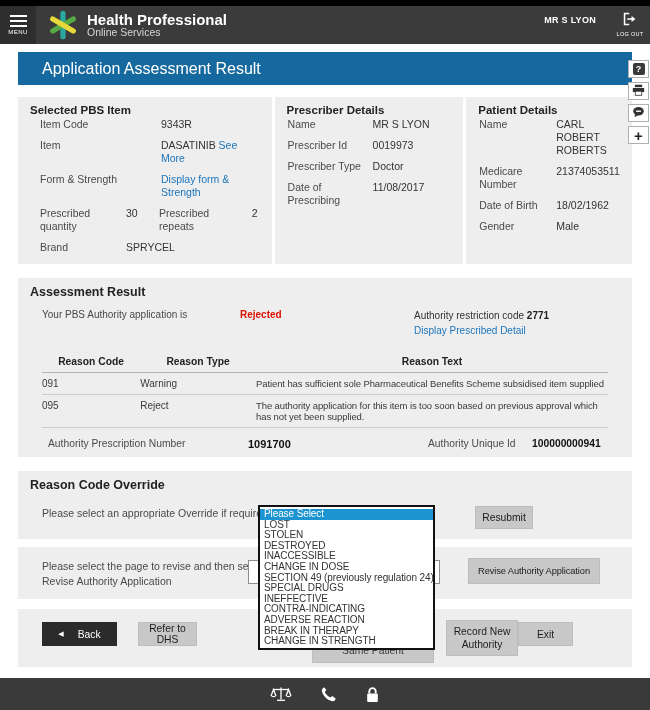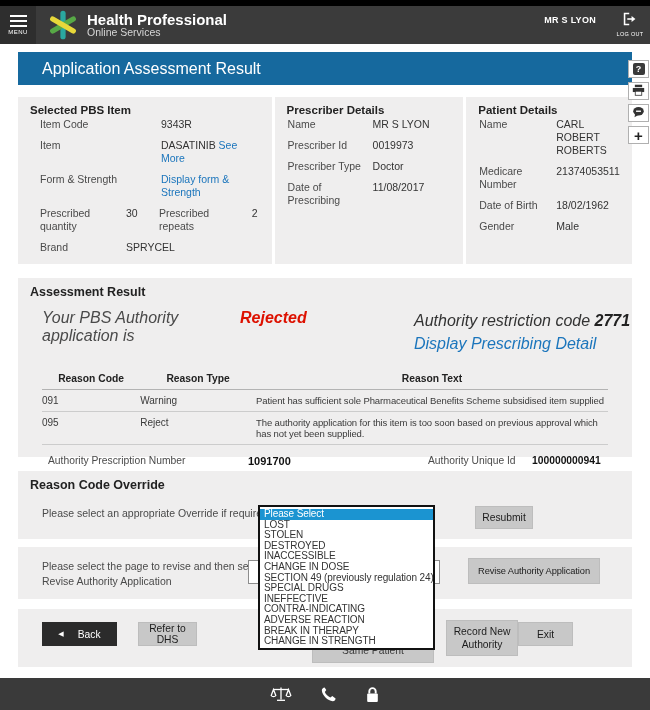--- a/index.html
+++ b/index.html
@@ -49,21 +49,21 @@
   .col-3 .kv .lbl { width:77px; flex:none; }
   .kv .val { flex:1; padding-right:8px; }
   .qty-row { display:flex; font-size:10.5px; line-height:13px; margin-bottom:8px; padding-left:22px; }
   .qty-row .l1 { width:86px; flex:none; color:#4a4a4a; }
   .qty-row .v1 { width:33px; flex:none; }
   .qty-row .l2 { width:77px; flex:none; color:#4a4a4a; }
   .qty-row .v2 { flex:1; padding-right:14px; text-align:right; }
   .auth-req { font-size:10.8px; font-weight:bold; color:#222; padding-left:12px; margin-top:2px; }
   
   .assess { margin-top:14px; height:179px; padding-top:0; position:relative; }
-  .result-row { display:flex; font-size:16px; margin-top:10px; padding-left:24px;font-style:italic; }
+  .result-row { display:flex; font-size:10px; margin-top:10px; padding-left:24px; }
   .result-row .q { width:198px; flex:none; }
   .status-rejected { width:150px; flex:none; font-weight:bold; color:#dd1100; }
   .restrict { margin-left:24px; line-height:1.45; }
   .restrict b { color:#222; }
   table.reasons { width:566px; margin:14px 24px 0 24px; border-collapse:collapse; font-size:10px; }
   table.reasons th { text-align:center; font-size:10.3px; color:#222; padding:4px 0 5px 0; border-bottom:1px solid #b3b3b3; }
   table.reasons td { padding:5px 4px 5px 0; border-bottom:1px solid #cccccc; vertical-align:top; color:#3a3a3a; }
   .c-code { width:100px; } .c-type { width:118px; }
   td.rtext { font-size:9.5px; letter-spacing:-0.1px; }
   td.rtext.one { white-space:nowrap; }
@@ -240,21 +240,21 @@
   </div>
 
   <div class="panel assess">
     <div class="sec-title" style="font-size:12.5px">Assessment Result</div>
     <div class="result-row">
       <span class="q lbl">Your PBS Authority application is</span>
       <span class="status-rejected">Rejected</span>
       <span class="restrict">
         <span>Authority restriction code</span>
         <b>2771</b><br>
-        <a class="lnk">Display Prescribing Detail</a>
+        <a class="lnk">Display Prescribed Detail</a>
       </span>
     </div>
     <table class="reasons">
       <thead>
         <tr>
           <th class="c-code">Reason Code</th>
           <th class="c-type">Reason Type</th>
           <th>Reason Text</th>
         </tr>
       </thead>

